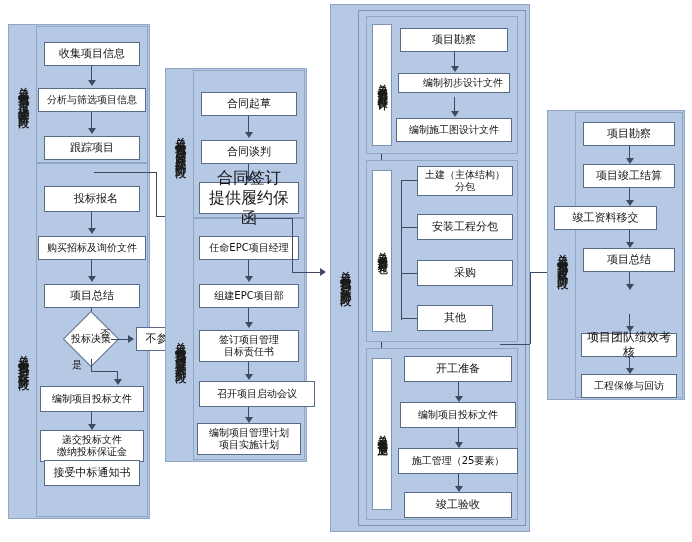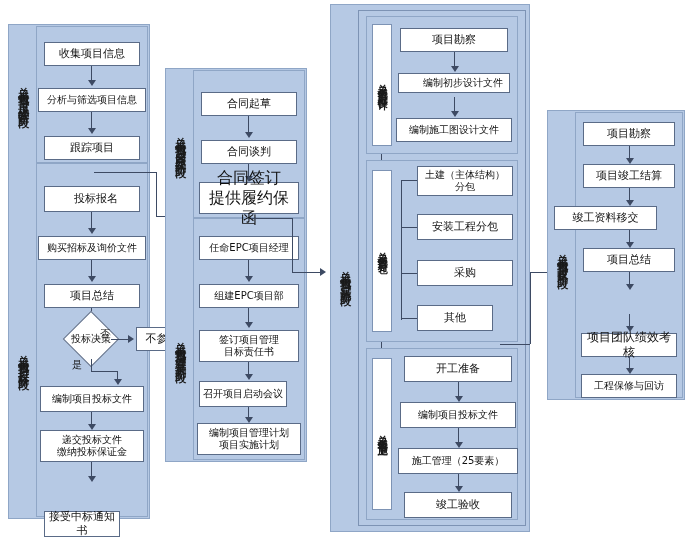--- a/index.html
+++ b/index.html
@@ -145,21 +145,21 @@
 
   <div class="node" style="left:40px;top:386px;width:104px;height:26px;font-size:10px;">编制项目投标文件</div>
   <div class="ln lnv" style="left:91px;top:412px;height:14px;"></div>
   <div class="arrow-d" style="left:88px;top:424px;"></div>
 
   <div class="node" style="left:40px;top:430px;width:104px;height:32px;font-size:10px;">递交投标文件
 缴纳投标保证金</div>
   <div class="ln lnv" style="left:91px;top:462px;height:16px;"></div>
   <div class="arrow-d" style="left:88px;top:476px;"></div>
 
-  <div class="node" style="left:44px;top:511px;width:76px;height:26px;">接受中标通知书</div>
+  <div class="node" style="left:44px;top:460px;width:96px;height:26px;">接受中标通知书</div>
 
   <div class="ln lnh" style="left:94px;top:172px;width:62px;"></div>
   <div class="ln lnv" style="left:156px;top:172px;height:44px;"></div>
   <div class="ln lnh" style="left:156px;top:216px;width:14px;"></div>
   <div class="arrow-r" style="left:166px;top:212px;"></div>
 
   <div class="band" style="left:165px;top:68px;width:142px;height:394px;"></div>
 
   <div class="vlabel" style="left:167px;top:70px;width:26px;height:148px;">总承包项目合同签约阶段</div>
   <div class="vlabel" style="left:167px;top:238px;width:26px;height:222px;">总承包项目管理策划阶段</div>
@@ -184,21 +184,21 @@
 
   <div class="node" style="left:199px;top:284px;width:100px;height:24px;font-size:10px;">组建EPC项目部</div>
   <div class="ln lnv" style="left:248px;top:308px;height:16px;"></div>
   <div class="arrow-d" style="left:245px;top:322px;"></div>
 
   <div class="node" style="left:199px;top:330px;width:100px;height:32px;font-size:10px;">签订项目管理
 目标责任书</div>
   <div class="ln lnv" style="left:248px;top:362px;height:14px;"></div>
   <div class="arrow-d" style="left:245px;top:374px;"></div>
 
-  <div class="node" style="left:199px;top:381px;width:88px;height:26px;font-size:10px;">召开项目启动会议</div>
+  <div class="node" style="left:199px;top:381px;width:116px;height:26px;font-size:10px;">召开项目启动会议</div>
   <div class="ln lnv" style="left:248px;top:407px;height:12px;"></div>
   <div class="arrow-d" style="left:245px;top:417px;"></div>
 
   <div class="node" style="left:197px;top:423px;width:104px;height:32px;font-size:10px;">编制项目管理计划
 项目实施计划</div>
 
   <div class="ln lnh" style="left:251px;top:218px;width:41px;"></div>
   <div class="ln lnv" style="left:292px;top:218px;height:54px;"></div>
   <div class="ln lnh" style="left:292px;top:272px;width:30px;"></div>
   <div class="arrow-r" style="left:320px;top:268px;"></div>

